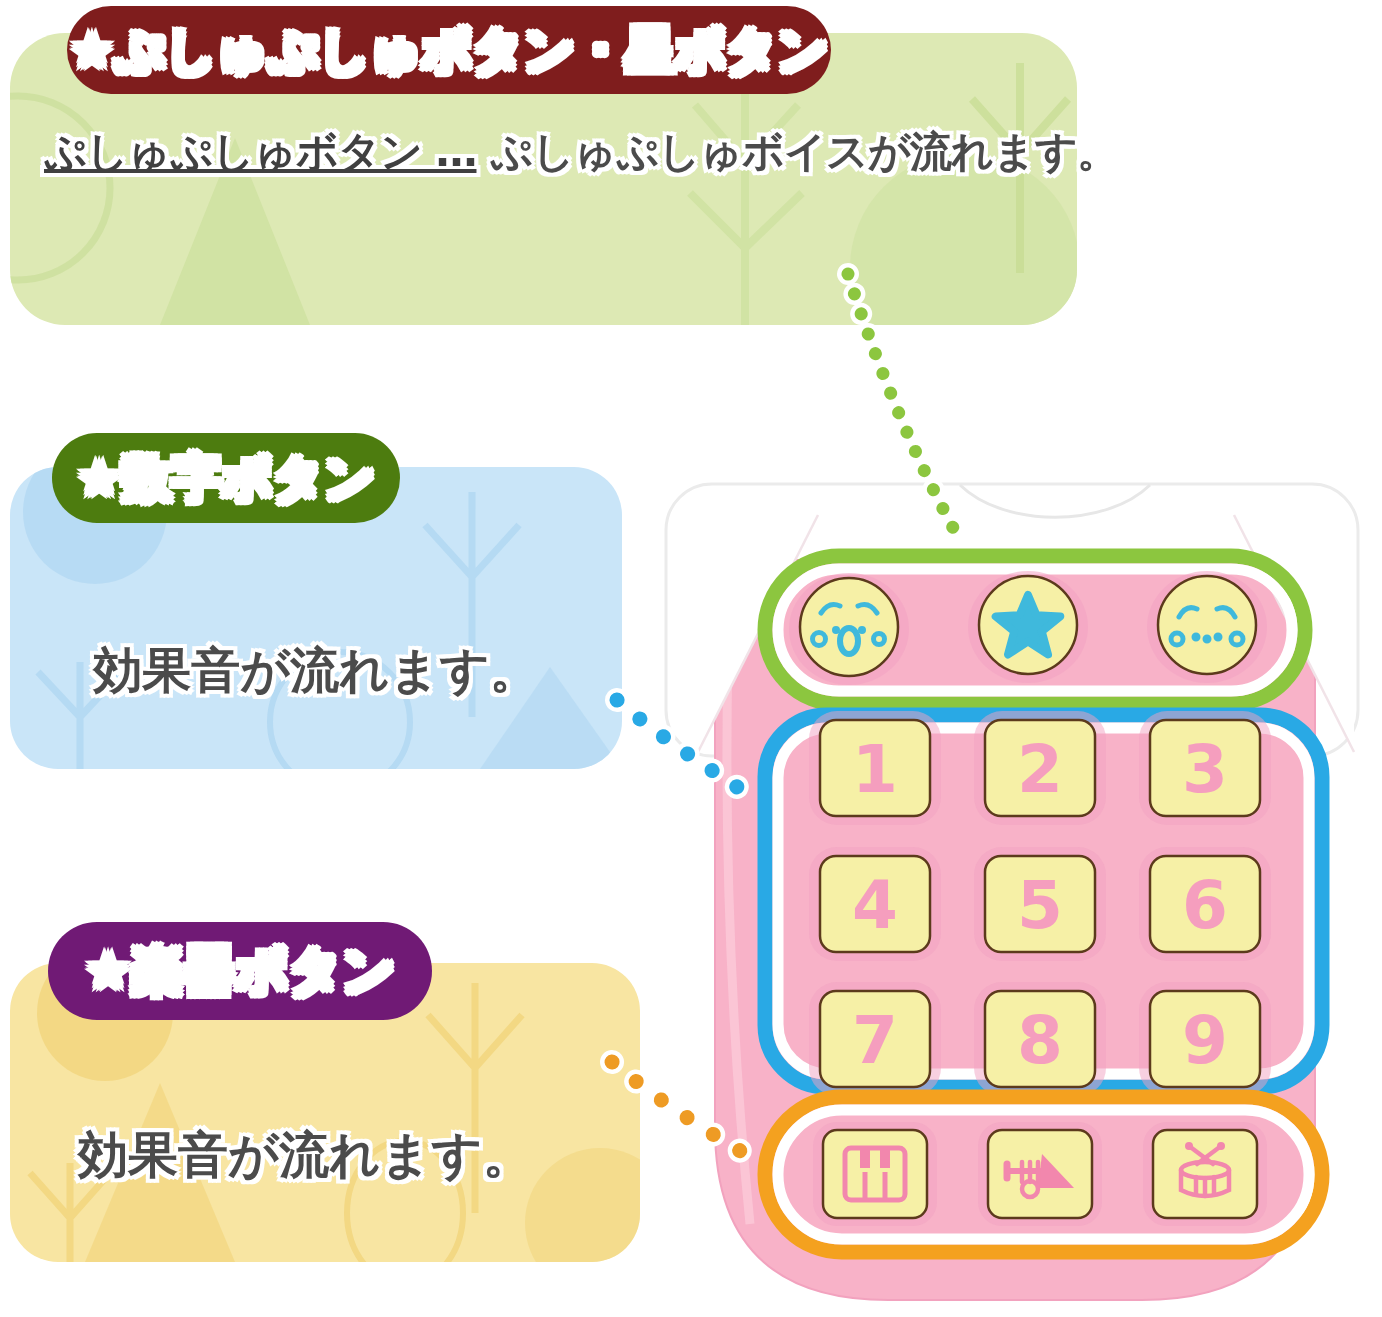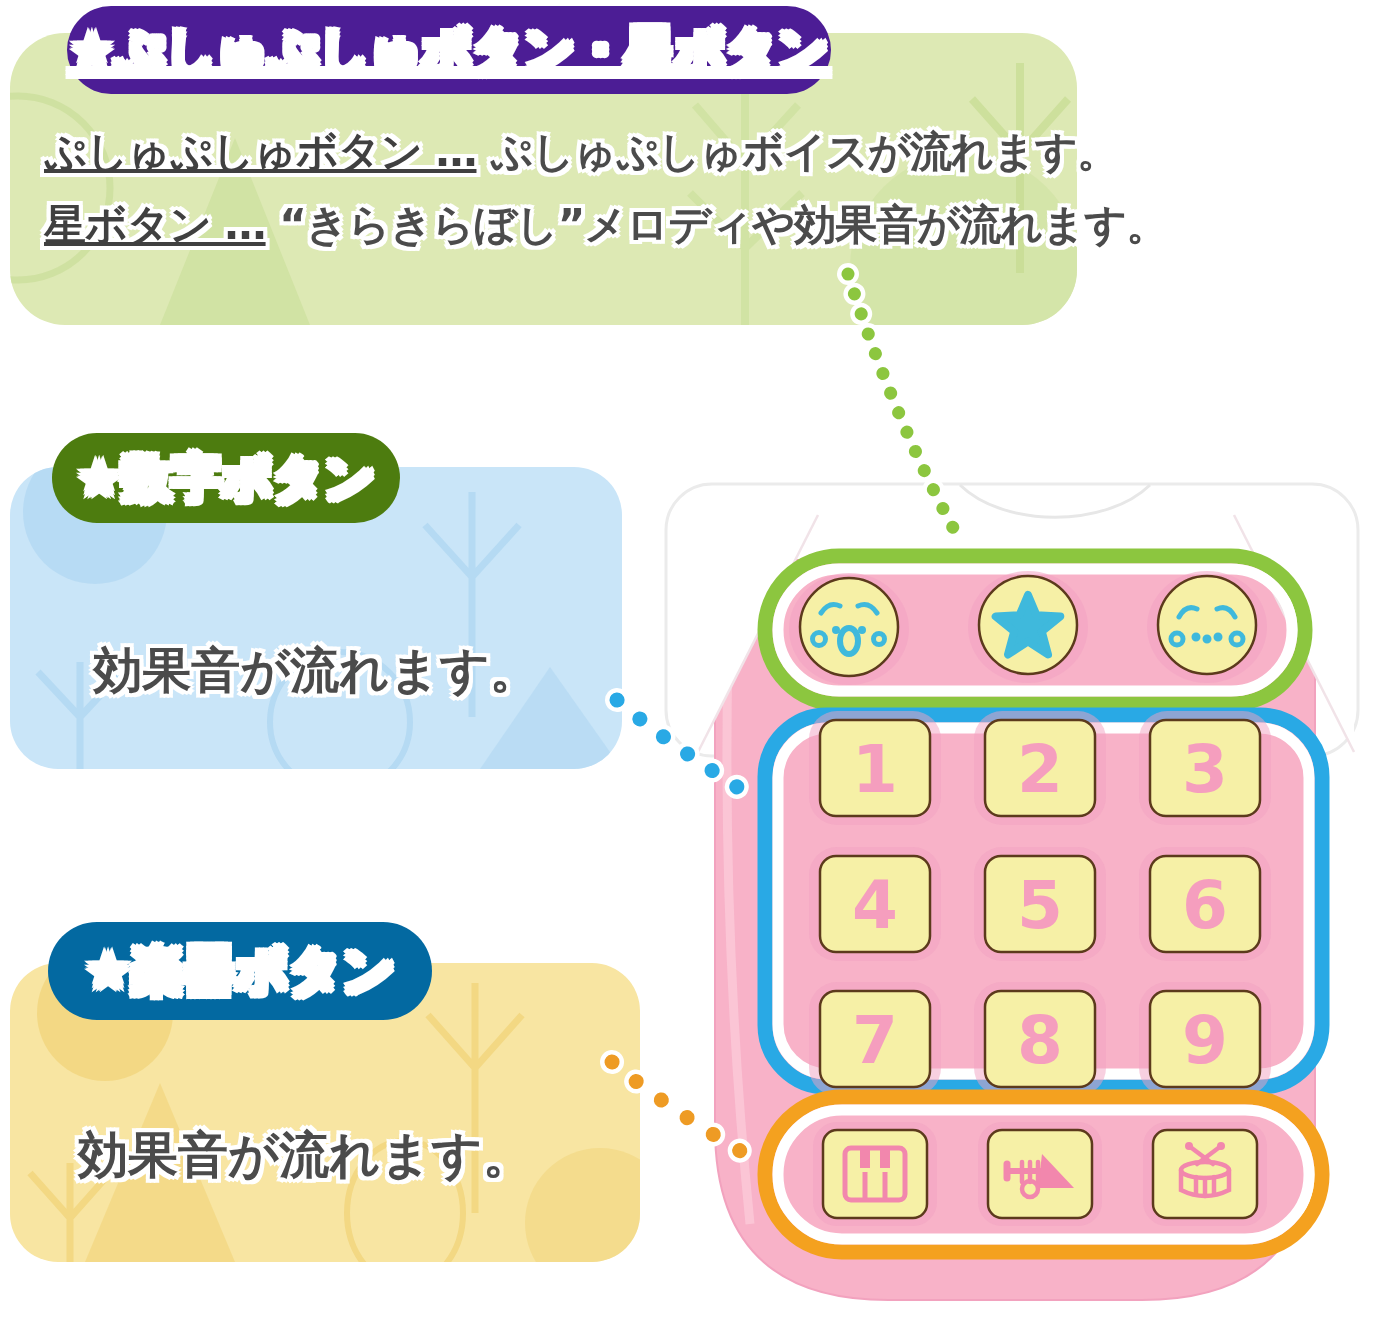--- a/index.html
+++ b/index.html
@@ -7,23 +7,23 @@
           font-family:"DejaVu Sans",sans-serif;overflow:hidden;}
 
   .box{position:absolute;overflow:hidden;z-index:1;}
   .box svg{position:absolute;left:0;top:0;}
   .box-green{left:10px;top:33px;width:1067px;height:292px;border-radius:55px;background:#DDE9B4;}
   .box-blue{left:10px;top:467px;width:612px;height:302px;border-radius:48px;background:#C9E5F8;}
   .box-orange{left:10px;top:963px;width:630px;height:299px;border-radius:48px;background:#F8E5A2;}
 
   .pill{position:absolute;z-index:3;display:flex;align-items:center;justify-content:center;
         color:#fff;font-weight:bold;white-space:nowrap;}
-  .pill-green{left:67px;top:6px;width:764px;height:88px;border-radius:46px;background:#4c1d95;font-size:50px;text-decoration:underline;}
+  .pill-green{left:67px;top:6px;width:764px;height:88px;border-radius:46px;background:#7f1d1d;font-size:50px;}
   .pill-blue{left:52px;top:433px;width:348px;height:90px;border-radius:46px;background:#4d7c0f;font-size:50px;}
-  .pill-orange{left:48px;top:922px;width:384px;height:98px;border-radius:50px;background:#0369a1;font-size:52px;}
+  .pill-orange{left:48px;top:922px;width:384px;height:98px;border-radius:50px;background:#701a75;font-size:52px;}
 
   .ow{text-shadow:
       -4px -4px 0 #fff, 4px -4px 0 #fff, -4px 4px 0 #fff, 4px 4px 0 #fff,
       -4px 0 0 #fff, 4px 0 0 #fff, 0 -4px 0 #fff, 0 4px 0 #fff,
       -3px -3px 0 #fff, 3px -3px 0 #fff, -3px 3px 0 #fff, 3px 3px 0 #fff;}
 
   .tline{position:absolute;z-index:3;font-weight:bold;white-space:nowrap;}
   .g-line{left:44px;font-size:42px;color:#4B4B4B;letter-spacing:-1px;}
   .g-line .lead{color:#404040;text-decoration:underline;}
   .g-line1{top:124px;}
@@ -51,24 +51,20 @@
       <circle cx="955" cy="235" r="115" fill="#D2E3A6" opacity="0.8"></circle>
       <path d="M1010,30 L1010,240 M1010,120 L962,66 M1010,120 L1058,66" fill="none" stroke="#C6DB92" stroke-width="8" opacity="0.7"></path>
     </svg>
   </div>
   <div class="pill pill-green ow">
     <span>★ぷしゅぷしゅボタン・星ボタン</span>
   </div>
   <div class="tline g-line g-line1 ow">
     <span class="lead">ぷしゅぷしゅボタン …</span>
     <span>ぷしゅぷしゅボイスが流れます。</span>
-  </div>
-  <div class="tline g-line g-line2 ow">
-    <span class="lead">星ボタン …</span>
-    <span>“きらきらぼし”メロディや効果音が流れます。</span>
   </div>
 
   <div class="box box-blue">
     <svg width="612" height="302" viewBox="0 0 612 302">
       <circle cx="85" cy="45" r="72" fill="#B3D8F2" opacity="0.8"></circle>
       <path d="M462,25 L462,250 M462,110 L415,58 M462,110 L509,58" fill="none" stroke="#B3D8F2" stroke-width="7" opacity="0.9"></path>
       <circle cx="330" cy="255" r="70" fill="none" stroke="#B3D8F2" stroke-width="6" opacity="0.9"></circle>
       <path d="M70,195 L70,302 M70,250 L28,205 M70,250 L112,205" fill="none" stroke="#B3D8F2" stroke-width="7" opacity="0.9"></path>
       <path d="M540,200 L612,302 L470,302 Z" fill="#B3D8F2" opacity="0.7"></path>
     </svg>

